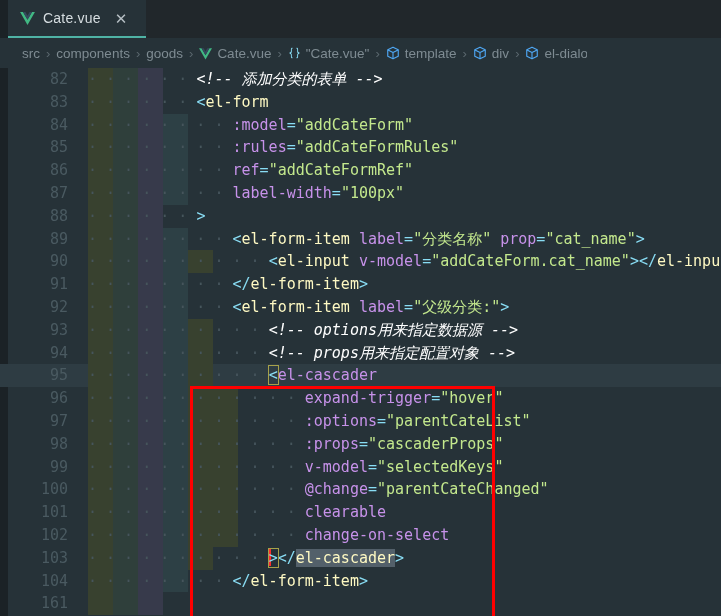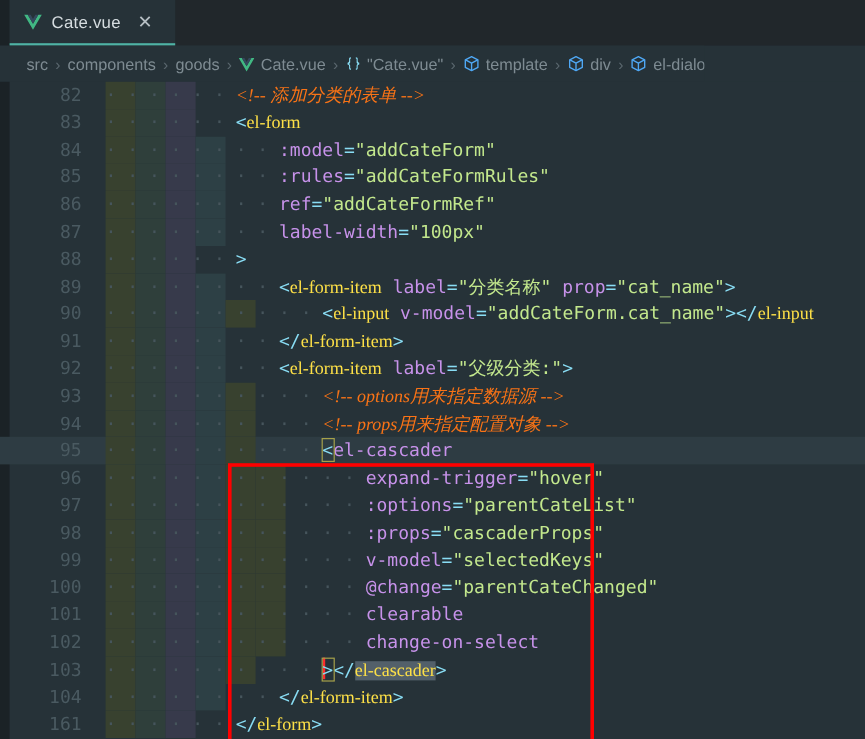--- a/index.html
+++ b/index.html
@@ -70,26 +70,26 @@
   .ind.c1{background:#2f3f3b;}
   .ind.c2{background:#373a4b;}
   .ind.c3{background:#2d4045;}
   .ind.c4{background:#38412f;}
   .code{
     position:absolute;left:88px;top:0;height:22.8px;
     font-size:15px;line-height:22.8px;white-space:pre;
     font-family:"DejaVu Sans Mono",monospace;
   }
   .dots{color:#46555c;}
-  .tag{color:#fde047;font-family:Liberation Serif, serif;}
+  .tag{color:#fef9c3;}
   .br{color:#89ddf4;}
   .attr{color:#c792ea;}
   .eq{color:#89ddf4;}
   .str{color:#c3e88d;}
-  .cmt{color:#f97316;font-style:italic;font-family:Liberation Serif, serif;}
+  .cmt{color:#ffffff;font-style:italic;}
   .sel{background:#53606a;}
   .bmatch{outline:1px solid #a6a14a;outline-offset:0px;}
   .cursor{
     display:inline-block;width:2px;height:18px;background:#ff2d2d;
     vertical-align:-3px;margin-right:-2px;
   }
   
   #redbox{
     position:absolute;left:190px;top:318px;width:305px;height:253px;
     border:3px solid #ff0000;box-sizing:border-box;pointer-events:none;
@@ -267,17 +267,16 @@
         <div class="code"><span class="dots">·&nbsp;·&nbsp;·&nbsp;·&nbsp;·&nbsp;·&nbsp;·&nbsp;·&nbsp;·&nbsp;·&nbsp;</span><span class="cursor"></span><span class="bmatch"><span class="br">&gt;</span></span><span class="br">&lt;/</span><span class="tag sel">el-cascader</span><span class="br">&gt;</span></div>
       </div>
       <div class="line" style="top: 501.6px;">
         <div class="lineno">104</div>
         <div class="indents"><span class="ind c0"></span><span class="ind c1"></span><span class="ind c2"></span><span class="ind c3"></span></div>
         <div class="code"><span class="dots">·&nbsp;·&nbsp;·&nbsp;·&nbsp;·&nbsp;·&nbsp;·&nbsp;·&nbsp;</span><span class="br">&lt;/</span><span class="tag">el-form-item</span><span class="br">&gt;</span></div>
       </div>
       <div class="line" style="top: 524.4px;">
         <div class="lineno">161</div>
         <div class="indents"><span class="ind c0"></span><span class="ind c1"></span><span class="ind c2"></span></div>
-        <div class="code"><span class="dots">·&nbsp;·&nbsp;·&nbsp;·&nbsp;·&nbsp;·&nbsp;</span><span class="br">&lt;/</span><span class="tag">el-form</span><span class="br">&gt;</span></div>
       </div>
     </div>
   <div id="redbox"></div>
 </div>
 
 </body></html>

